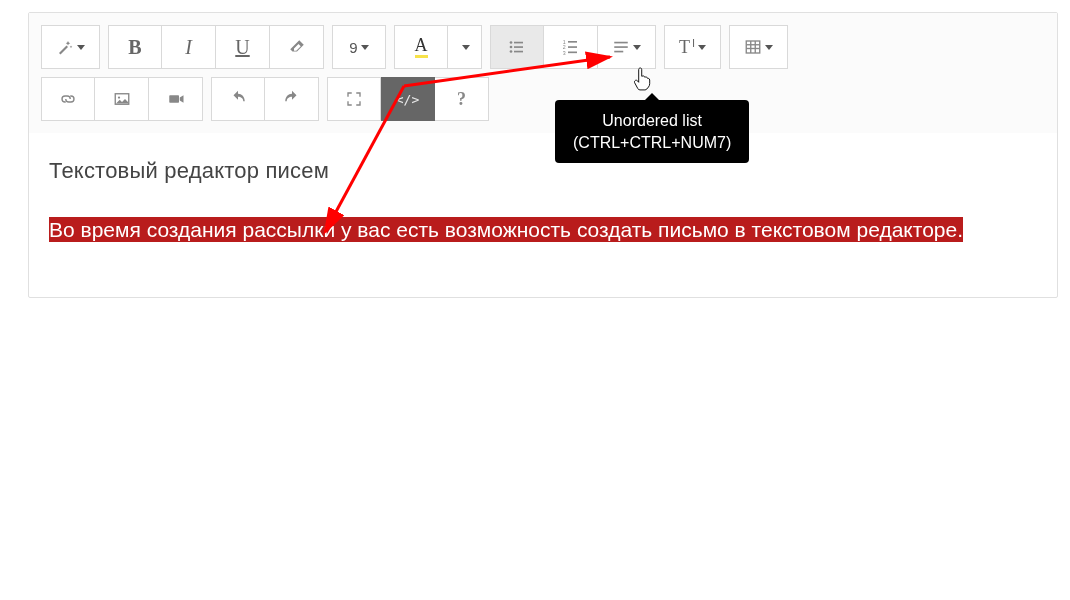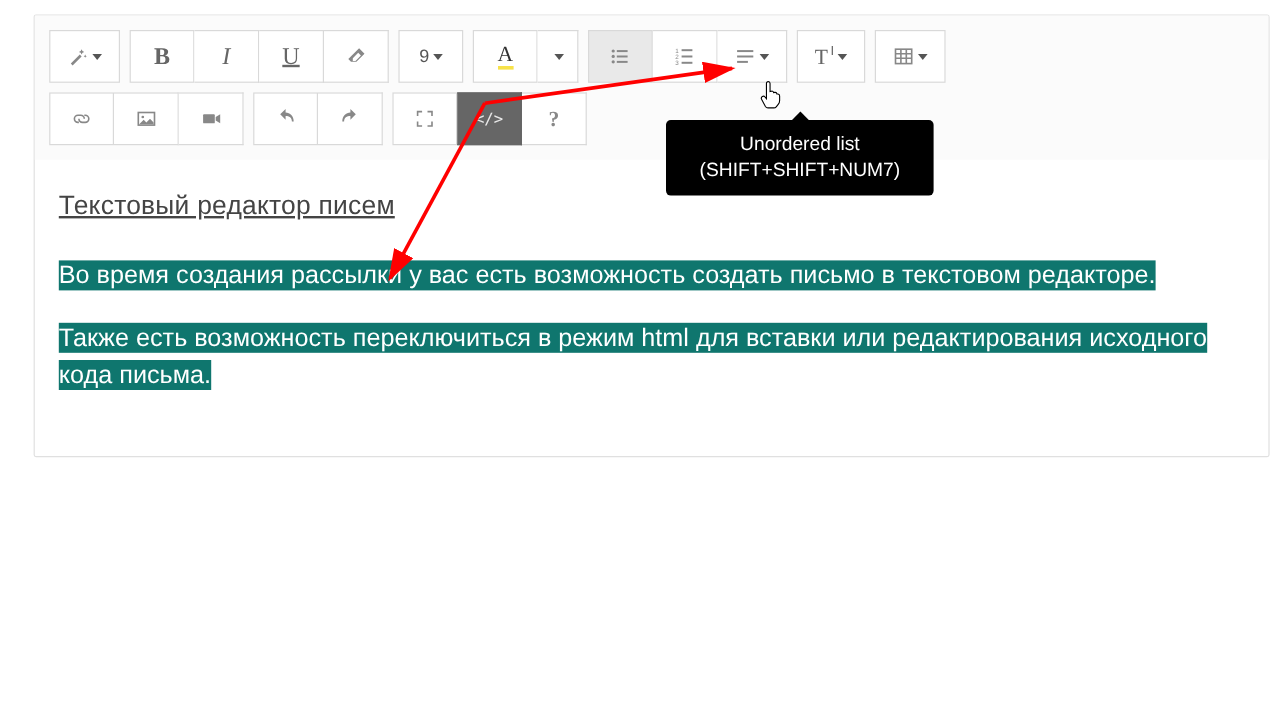--- a/index.html
+++ b/index.html
@@ -79,31 +79,30 @@
     font-size: 21px;
     color: #404040;
     line-height: 1.45;
   }
   .content h3 {
     font-weight: 400;
     font-size: 22px;
     margin: 6px 0 28px 0;
     color: #444;
     letter-spacing: 0.2px;
-    text-decoration: underline;
   }
   .content p { margin: 0 0 22px 0; }
-  .sel { background: #0f766e; color: #fff; padding: 1px 0; }
+  .sel { background: #b91c1c; color: #fff; padding: 1px 0; }
   .tooltip {
     position: absolute;
     background: #000;
     color: #fff;
     font-size: 16px;
     text-align: center;
-    padding: 10px 28px;
+    padding: 10px 18px;
     border-radius: 4px;
     z-index: 20;
     line-height: 1.35;
     white-space: nowrap;
   }
   .tooltip::before {
     content: "";
     position: absolute;
     top: -7px;
     left: 50%;
@@ -285,28 +284,27 @@
             <span class="question">?</span>
           </div>
         </div>
 
       </div>
     </div>
 
     <div class="content">
       <h3>Текстовый редактор писем</h3>
       <p><span class="sel">Во время создания рассылки у вас есть возможность создать письмо в текстовом редакторе.</span></p>
-      <p><span class="sel">Также есть возможность переключиться в режим html для вставки или редактирования исходного кода письма.</span></p>
     </div>
 
   </div>
 
   <div class="tooltip" style="left:555px; top:100px;">
     <div>Unordered list</div>
-    <div>(SHIFT+SHIFT+NUM7)</div>
+    <div>(CTRL+CTRL+NUM7)</div>
   </div>
 
   <svg class="cursor" style="left:632px; top:66px;" viewBox="0 0 24 28">
     <path d="M9 2c1 0 1.6.7 1.6 1.8V11l1.3-.3c.9-.2 1.8.3 1.9 1.3l1.2-.2c.9-.1 1.7.5 1.8 1.4l1 .1c.9.1 1.5.9 1.5 1.8v4c0 1.5-.5 2.6-1.3 3.6l-1.8 2.2c-.5.6-1.3 1-2.1 1H8.7c-.9 0-1.8-.5-2.3-1.3L3 18.3c-.6-1-.3-2.1.6-2.7.8-.5 1.8-.3 2.4.4l1.3 1.6V3.8C7.3 2.7 8 2 9 2z" fill="#fff" stroke="#000" stroke-width="1"></path>
   </svg>
 
   <svg class="arrow-svg" width="1070" height="400">
     <defs>
       <marker id="ah" markerWidth="10" markerHeight="10" refX="8" refY="3" orient="auto">
         <path d="M0,0 L9,3 L0,6 z" fill="#ff0000"></path>

